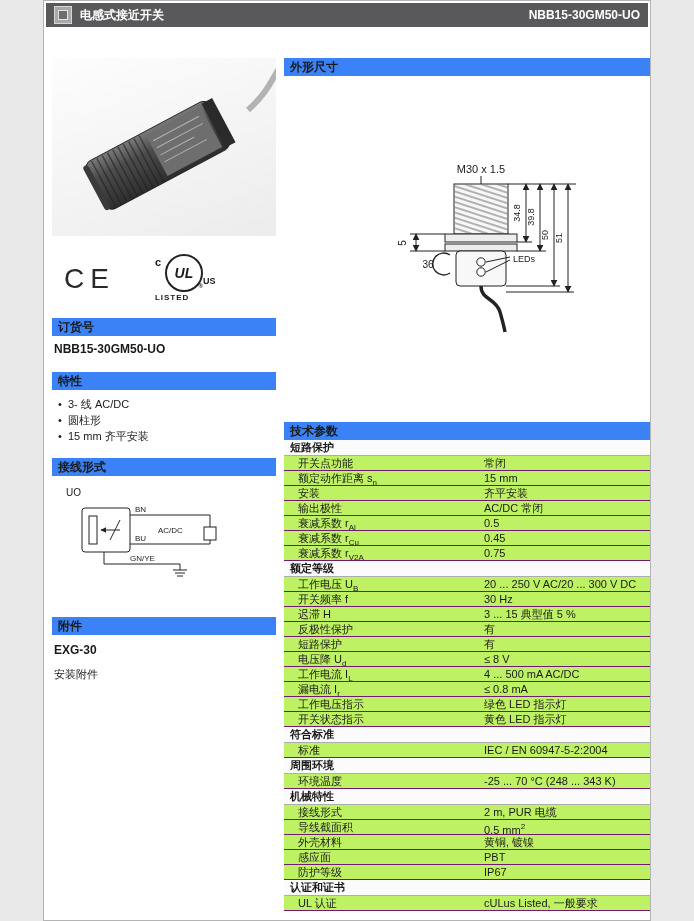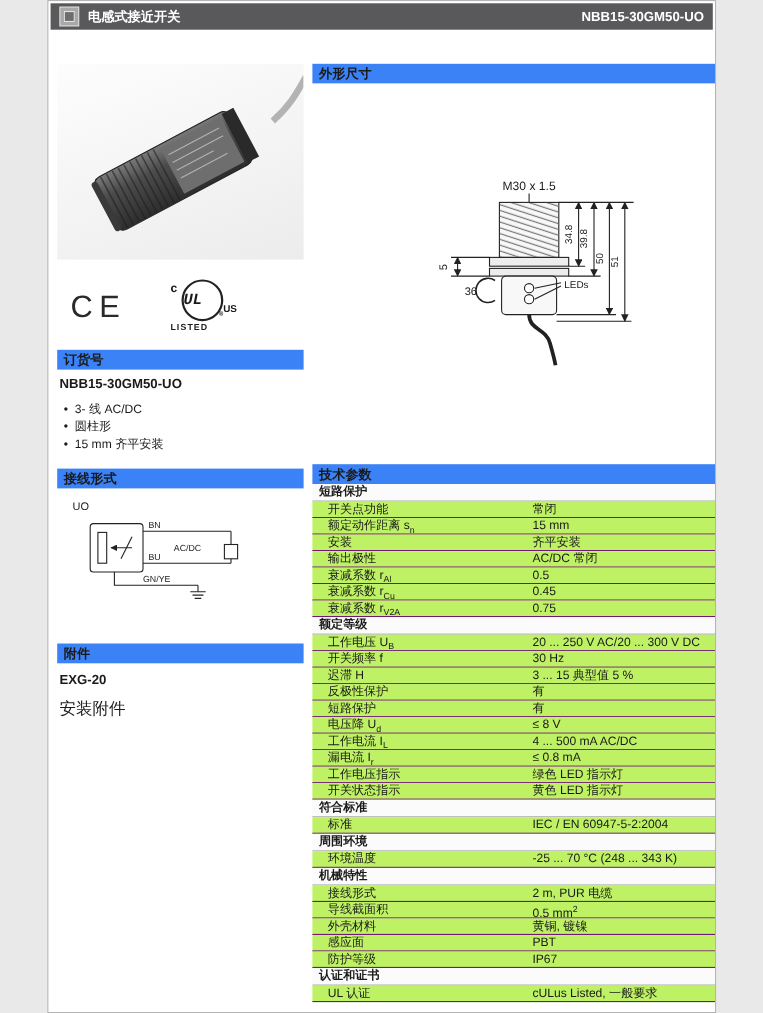--- a/index.html
+++ b/index.html
@@ -12,36 +12,36 @@
   .hdr-code{margin-left:auto;font-size:12px;font-weight:bold;}
   
   .colL{position:absolute;left:8px;top:57px;width:224px;}
   .colR{position:absolute;left:240px;top:57px;width:446px;}
   .secbar{height:18px;line-height:18px;background:#3b82f6;font-size:12px;font-weight:bold;padding:0 6px;box-sizing:border-box;}
   
   .photo{width:224px;height:178px;background:linear-gradient(160deg,#fdfdfd,#ececec);overflow:hidden;}
   .logos{margin-top:18px;height:50px;display:flex;align-items:center;gap:34px;padding-left:12px;}
   .ce{font-size:28px;letter-spacing:6px;color:#2a2a2a;font-weight:400;}
   .ulwrap{position:relative;width:72px;height:50px;}
-  .ulcircle{position:absolute;left:16px;top:0;width:34px;height:34px;border:2px solid #222;border-radius:50%;display:flex;align-items:center;justify-content:flex-start;font-weight:bold;font-style:italic;font-size:14px;font-family:Liberation Mono, monospace;}
+  .ulcircle{position:absolute;left:16px;top:0;width:34px;height:34px;border:2px solid #222;border-radius:50%;display:flex;align-items:center;justify-content:center;font-weight:bold;font-style:italic;font-size:14px;}
   .ulreg{position:absolute;right:-2px;bottom:1px;font-size:6px;font-style:normal;}
   .ulc{position:absolute;left:6px;top:2px;font-size:11px;font-weight:bold;}
   .ulus{position:absolute;left:54px;top:22px;font-size:9px;font-weight:bold;}
   .ullisted{position:absolute;left:6px;top:39px;width:60px;text-align:left;font-size:8px;font-weight:bold;letter-spacing:1px;}
   .orderbar{margin-top:14px;}
   .ordervalue{margin-top:6px;font-size:12px;font-weight:bold;padding-left:2px;height:16px;}
   .featbar{margin-top:14px;}
   ul.features{margin:6px 0 0 0;padding:0 0 0 6px;list-style:none;font-size:11px;}
   ul.features li{line-height:16px;padding-left:10px;position:relative;}
   ul.features li::before{content:"•";position:absolute;left:0;top:0;}
   .connbar{margin-top:14px;}
   .wiring{margin-top:6px;width:224px;height:105px;}
   .accbar{margin-top:30px;}
   .accname{margin-top:8px;font-size:12px;font-weight:bold;padding-left:2px;}
-  .accdesc{margin-top:10px;font-size:15px;padding-left:2px;}
+  .accdesc{margin-top:10px;font-size:11px;padding-left:2px;}
   
   .drawing{width:446px;height:346px;background:#fff;}
   .techtable{width:446px;}
   .tgroup{height:16px;line-height:15px;background:#fbfbfb;border-bottom:1px solid #adadad;font-size:11px;font-weight:bold;padding-left:6px;box-sizing:border-box;}
   .trow{display:flex;height:15px;line-height:14px;background:#bef264;border-bottom:1px solid #701a75;font-size:11px;box-sizing:border-box;}
   .tlabel{width:200px;padding-left:14px;box-sizing:border-box;white-space:nowrap;overflow:hidden;}
   .tvalue{flex:1;white-space:nowrap;overflow:hidden;}
   sub{font-size:8px;}
   sup{font-size:8px;}
   svg text{font-family:"Liberation Sans",sans-serif;fill:#1a1a1a;}
@@ -105,20 +105,21 @@
           <span class="ulreg">®</span>
         </span>
         <span class="ulus">US</span>
         <span class="ullisted">LISTED</span>
       </span>
     </div>
 
     <div class="secbar orderbar">订货号</div>
     <div class="ordervalue">NBB15-30GM50-UO</div>
 
+    <div class="secbar featbar">特性</div>
     <ul class="features">
         <li>3- 线  AC/DC</li>
         <li>圆柱形</li>
         <li>15 mm 齐平安装</li>
       </ul>
 
     <div class="secbar connbar">接线形式</div>
     <div class="wiring">
       <svg width="224" height="105" viewBox="0 0 224 105">
         <defs>
@@ -142,21 +143,21 @@
         <polyline points="52,70 52,82 128,82" stroke="#222" fill="none"></polyline>
         <text x="78" y="79" font-size="8">GN/YE</text>
         <line x1="128" y1="82" x2="128" y2="88" stroke="#222"></line>
         <line x1="121" y1="88" x2="135" y2="88" stroke="#222"></line>
         <line x1="123" y1="91" x2="133" y2="91" stroke="#222"></line>
         <line x1="125" y1="94" x2="131" y2="94" stroke="#222"></line>
       </svg>
     </div>
 
     <div class="secbar accbar">附件</div>
-    <div class="accname">EXG-20</div>
+    <div class="accname">EXG-30</div>
     <div class="accdesc">安装附件</div>
   </div>
 
   <div class="colR">
     <div class="secbar">外形尺寸</div>
 
     <div class="drawing">
       <svg width="446" height="346" viewBox="0 0 446 346">
         <defs>
           <marker id="arr" viewBox="0 0 10 10" refX="9" refY="5" markerWidth="7" markerHeight="7" orient="auto-start-reverse">

